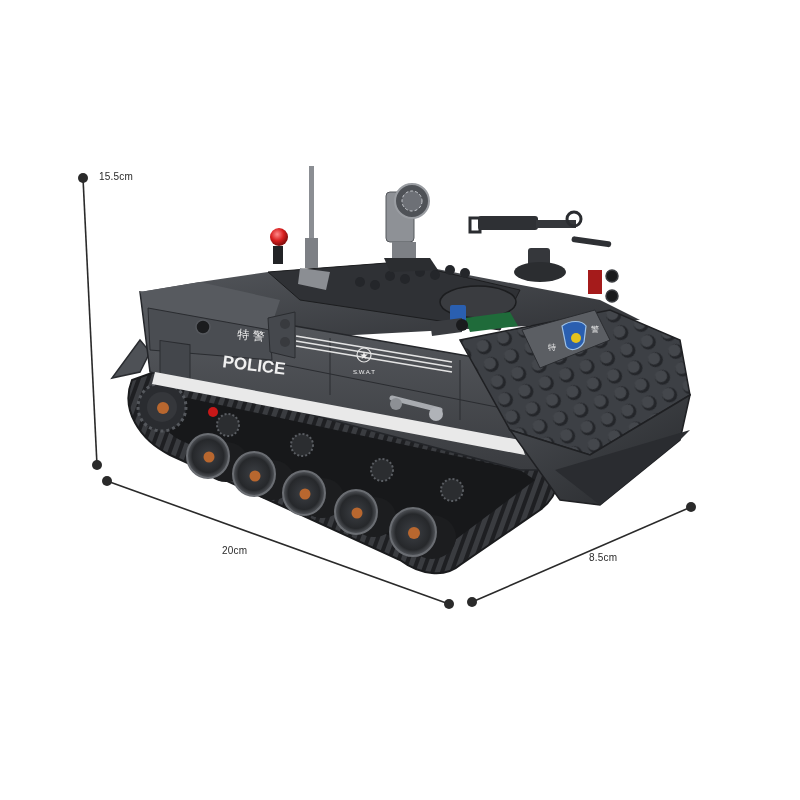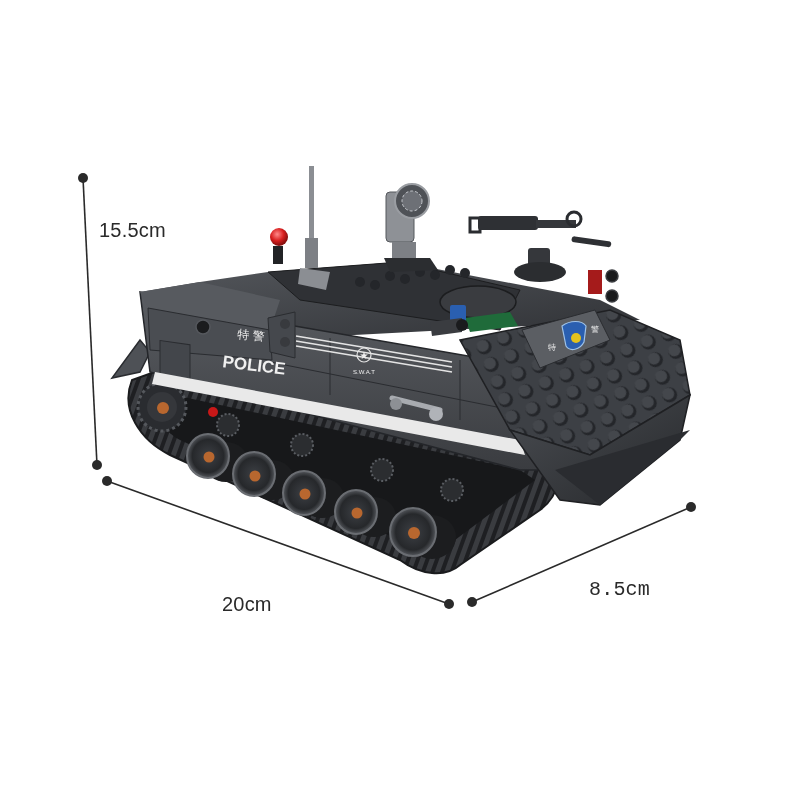--- a/index.html
+++ b/index.html
@@ -1,21 +1,21 @@
 <!DOCTYPE html>
 <html><head>
 <meta charset="utf-8">
 <style>
   html, body { margin: 0; padding: 0; background: #ffffff; }
   #stage { position: relative; width: 800px; height: 800px; background: #ffffff; overflow: hidden; }
   svg.art { position: absolute; left: 0; top: 0; }
-  .dim-label { position: absolute; font-family: "Liberation Sans", "DejaVu Sans", sans-serif; font-size: 20px; color: #2a2a2a; letter-spacing: 0.2px; margin-top: 48px; }
+  .dim-label { position: absolute; font-family: "Liberation Sans", "DejaVu Sans", sans-serif; font-size: 10px; color: #2a2a2a; letter-spacing: 0.2px; }
   #lbl-height { left: 99px; top: 171px; }
   #lbl-length { left: 222px; top: 545px; }
-  #lbl-width  { left: 589px; top: 530px; font-family: Liberation Mono, monospace; }
+  #lbl-width  { left: 589px; top: 552px; }
   .decal { font-family: "Liberation Sans", "DejaVu Sans", sans-serif; fill: #f0f0f0; }
 </style>
 </head>
 <body>
 
 <div id="stage">
 
   <svg class="art" width="800" height="800" viewBox="0 0 800 800">
     <defs>
       <linearGradient id="sideGrad" x1="0" y1="0" x2="0" y2="1">

